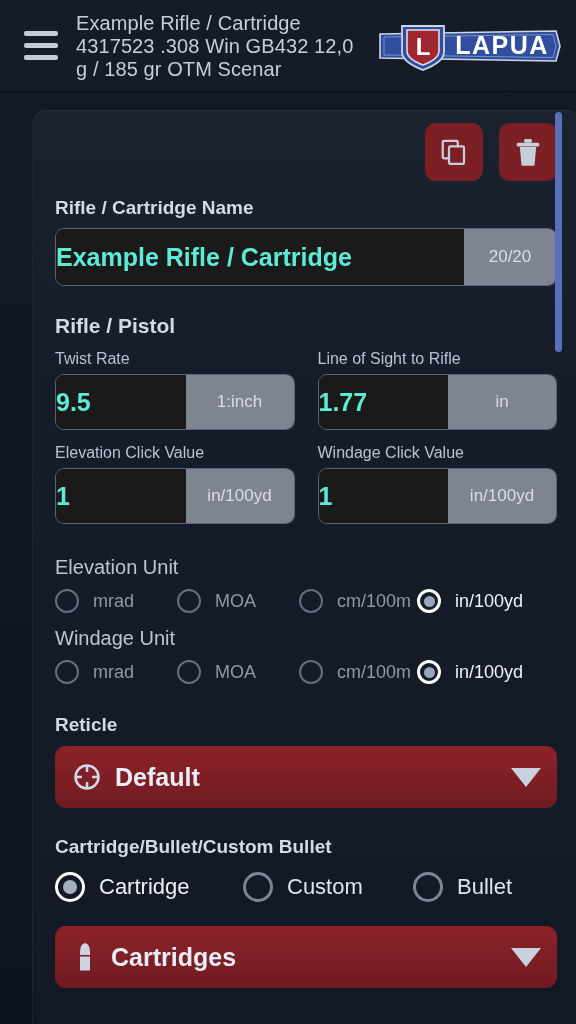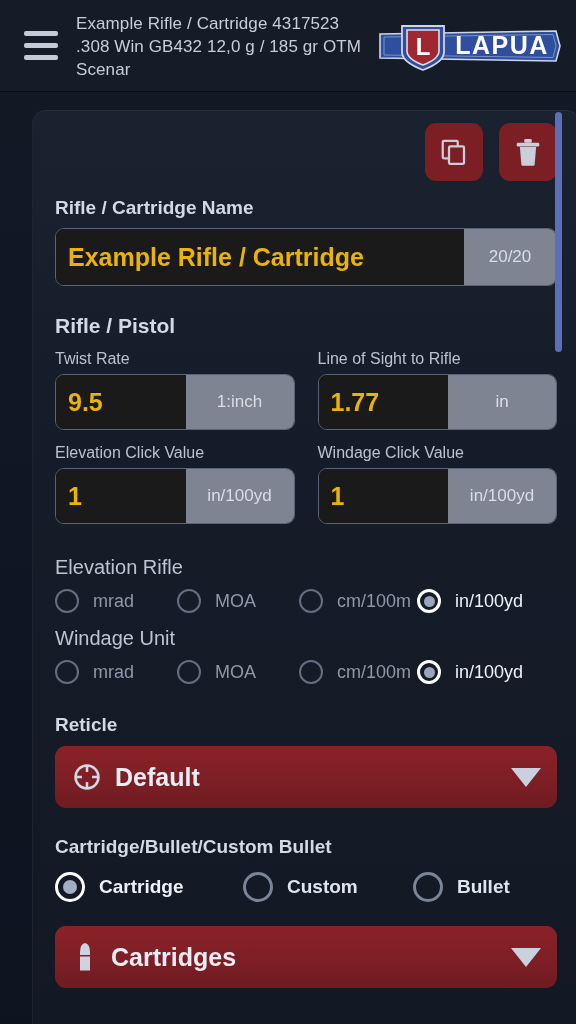--- a/index.html
+++ b/index.html
@@ -36,21 +36,21 @@
   }
   .hamburger span {
     display: block;
     width: 34px; height: 5px;
     background: #c3cbd9;
     border-radius: 2px;
   }
   .header-title {
     flex: 1 1 auto;
     color: #c7ceda;
-    font-size: 17px;
+    font-size: 20px;
     line-height: 23px;
     letter-spacing: 0.1px;
     white-space: pre-line;
     padding-top: 2px;
   }
   .logo {
     flex: 0 0 auto;
     width: 188px; height: 56px;
     position: relative;
     margin-left: 6px;
@@ -116,25 +116,24 @@
     align-items: stretch;
     height: 56px;
     border-radius: 9px;
     border: 1px solid #5b6477;
     overflow: hidden;
     background: #1b1b1b;
   }
   .input-val {
     flex: 1 1 auto;
     background: #1a1a1a;
-    color: #eab308;
+    color: #5eead4;
     font-size: 25px;
     font-weight: bold;
     display: flex; align-items: center;
-    padding-left: 12px;
     border: none;
     outline: none;
     font-family: "Liberation Sans", sans-serif;
     min-width: 0;
   }
   .input-suffix {
     flex: 0 0 auto;
     background: #7e8492;
     color: #d9dee6;
     font-size: 17px;
@@ -202,22 +201,22 @@
     align-items: center;
     margin-top: 14px;
   }
   .big-radio-row .radio-item:nth-child(1) { width: 188px; }
   .big-radio-row .radio-item:nth-child(2) { width: 170px; }
   .big-radio-row .radio { width: 30px; height: 30px; border-width: 3px; border-color: #7b8598; }
   .big-radio-row .radio.checked { border-color: #ffffff; }
   .big-radio-row .radio.checked::after { width: 14px; height: 14px; background: #a4aec2; }
   .big-radio-row .radio-label {
     color: #dfe5ee;
-    font-size: 19px;
-    font-weight: bold;
+    font-size: 22px;
+    font-weight: normal;
   }
 
   
   .dropdown {
     display: flex;
     align-items: center;
     height: 62px;
     background: linear-gradient(180deg, #8a2228 0%, #7d1f25 55%, #6e1b21 100%);
     border-radius: 11px;
     padding: 0 16px 0 16px;
@@ -336,21 +335,21 @@
           <div class="sub-label">Windage Click Value</div>
           <div class="input-shell">
             <div class="input-val">1</div>
             <div class="input-suffix">in/100yd</div>
           </div>
         </div>
       </div>
     </div>
 
     <div style="margin-top:32px;">
-      <div class="unit-head">Elevation Rifle</div>
+      <div class="unit-head">Elevation Unit</div>
       <div class="radio-row unit-opts">
         <div class="radio-item">
           <span class="radio"></span>
           <span class="radio-label">mrad</span>
         </div>
         <div class="radio-item">
           <span class="radio"></span>
           <span class="radio-label">MOA</span>
         </div>
         <div class="radio-item">

